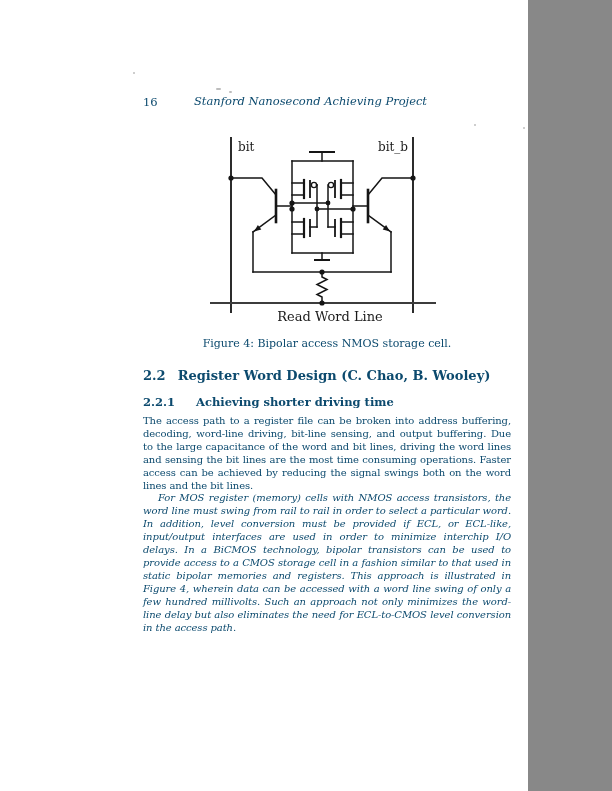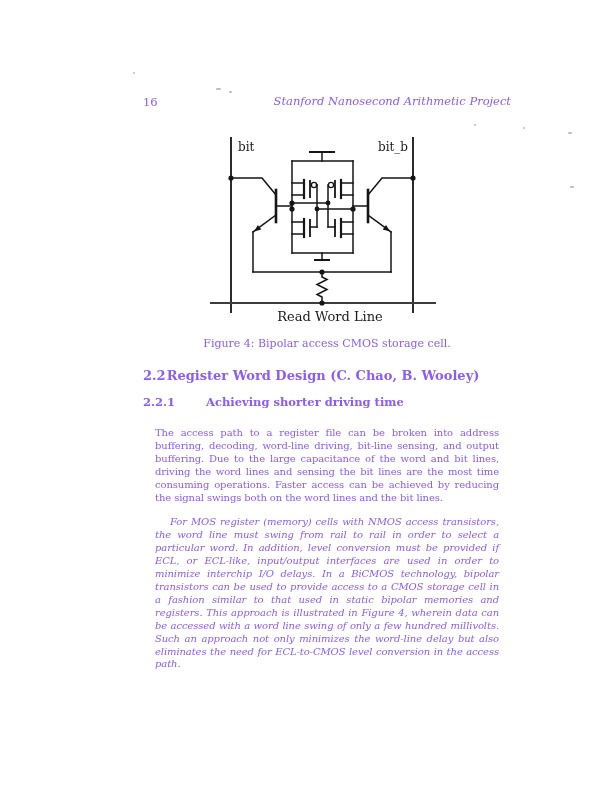--- a/index.html
+++ b/index.html
@@ -1,40 +1,40 @@
 <!DOCTYPE html>
 <html><head>
 <meta charset="utf-8">
 <style>
   html,body{margin:0;padding:0;background:#888;}
   .page{
     position:relative;
-    width:612px;height:791px;
+    width:528px;height:791px;
     background:#ffffff;
     font-family:"DejaVu Serif","Liberation Serif",serif;
-    color:#8b5cf6;
+    color:#0c4a6e;
     overflow:hidden;
   }
   .abs{position:absolute;}
   .runhead-left{left:143px;top:95px;font-size:11.5px;}
   .runhead-right{right:101px;top:94px;font-size:11.5px;font-style:italic;}
   .figure-svg{left:200px;top:128px;}
   .caption{left:143px;top:337px;width:368px;text-align:center;font-size:11px;}
   .h-section{left:143px;top:368px;font-size:13px;font-weight:bold;}
-  .h-section .sec-num{margin-right:1px;}
+  .h-section .sec-num{margin-right:12px;}
   .h-section .sec-authors{font-weight:bold;}
   .h-subsection{left:143px;top:395px;font-size:11.5px;font-weight:bold;}
-  .h-subsection .sec-num{margin-right:31px;}
+  .h-subsection .sec-num{margin-right:21px;}
   .body-text{
     left:143px;top:415px;width:368px;
     font-size:10px;line-height:12.9px;
     text-align:justify;
     letter-spacing:-0.1px;
   }
-  .body-text p{margin:12px;}
+  .body-text p{margin:0;}
   .body-text p.indent{text-indent:15px;font-style:italic;}
   svg .wire{stroke:#151515;stroke-width:1.5;fill:none;stroke-linecap:square;}
   svg .bitline{stroke:#151515;stroke-width:1.8;}
   svg .rwl{stroke:#3c3c3c;stroke-width:2.2;}
   svg .bar{stroke:#151515;stroke-width:2.6;fill:none;stroke-linecap:square;}
   svg .chan{stroke:#151515;stroke-width:2.2;fill:none;stroke-linecap:square;}
   svg .gate{stroke:#151515;stroke-width:1.8;fill:none;stroke-linecap:square;}
   svg .dot{fill:#151515;stroke:none;}
   svg .bubble{fill:#ffffff;stroke:#151515;stroke-width:1.3;}
   svg .arrow{fill:#151515;stroke:none;}
@@ -48,21 +48,21 @@
 
   <div class="speck" style="left:133px;top:72px;width:2px;height:2px;"></div>
   <div class="speck" style="left:216px;top:88px;width:5px;height:1.5px;"></div>
   <div class="speck" style="left:229px;top:91px;width:3px;height:1.5px;"></div>
   <div class="speck" style="left:474px;top:124px;width:2px;height:2px;"></div>
   <div class="speck" style="left:523px;top:127px;width:2px;height:2px;"></div>
   <div class="speck" style="left:568px;top:132px;width:4px;height:2px;"></div>
   <div class="speck" style="left:570px;top:186px;width:4px;height:2px;"></div>
 
   <div class="abs runhead-left">16</div>
-  <div class="abs runhead-right">Stanford Nanosecond Arithmetic Project</div>
+  <div class="abs runhead-right">Stanford Nanosecond Achieving Project</div>
 
   <svg class="abs figure-svg" width="250" height="200" viewBox="200 128 250 200">
 
     <line class="bitline" x1="231" y1="137" x2="231" y2="313"></line>
     <line class="bitline" x1="413" y1="137" x2="413" y2="313"></line>
 
     <line class="rwl" x1="210" y1="303" x2="436" y2="303"></line>
 
     <line class="wire" x1="292" y1="161" x2="353" y2="161"></line>
     <line class="wire" x1="292" y1="253" x2="353" y2="253"></line>
@@ -151,21 +151,21 @@
       <circle class="dot" cx="322" cy="272" r="2.6"></circle>
       <polyline class="wire" points="322,272 322,277 327,279.5 317,284.5 327,289.5 317,294.5 322,297 322,303"></polyline>
       <circle class="dot" cx="322" cy="303" r="2.6"></circle>
     </g>
 
     <text x="238" y="151" font-size="12" text-anchor="start">bit</text>
     <text x="408" y="151" font-size="12" text-anchor="end">bit_b</text>
     <text x="330" y="321" font-size="13" text-anchor="middle">Read Word Line</text>
   </svg>
 
-  <div class="abs caption">Figure 4: Bipolar access CMOS storage cell.</div>
+  <div class="abs caption">Figure 4: Bipolar access NMOS storage cell.</div>
 
   <div class="abs h-section">
     <span class="sec-num">2.2</span><span>Register Word Design</span>
     <span class="sec-authors">(C. Chao, B. Wooley)</span>
   </div>
 
   <div class="abs h-subsection">
     <span class="sec-num">2.2.1</span><span>Achieving shorter driving time</span>
   </div>
 

